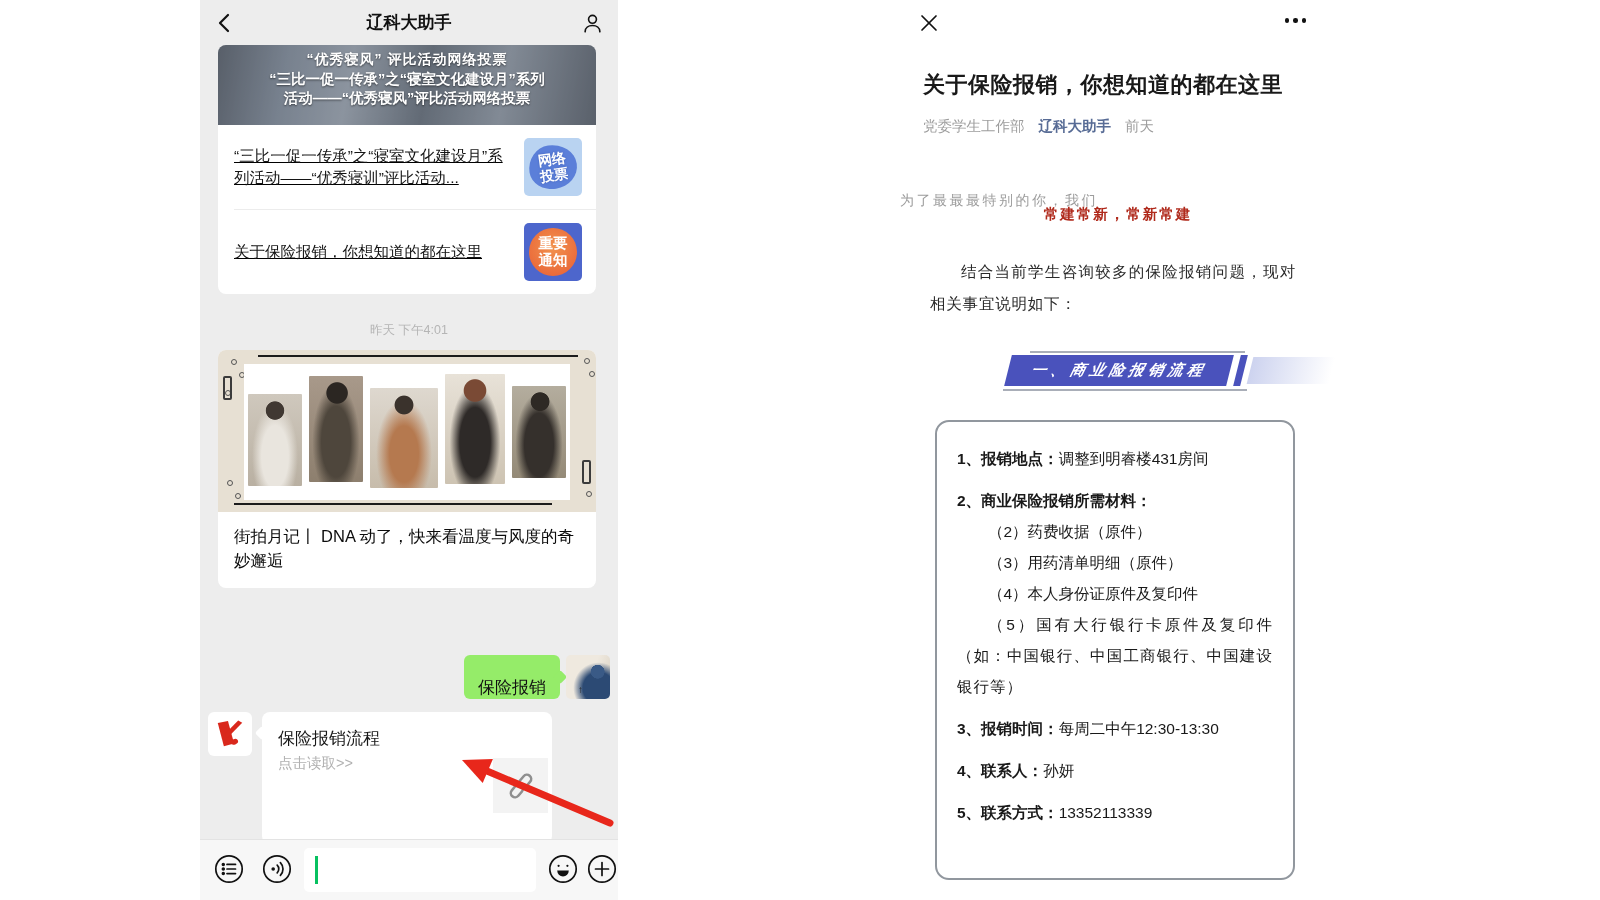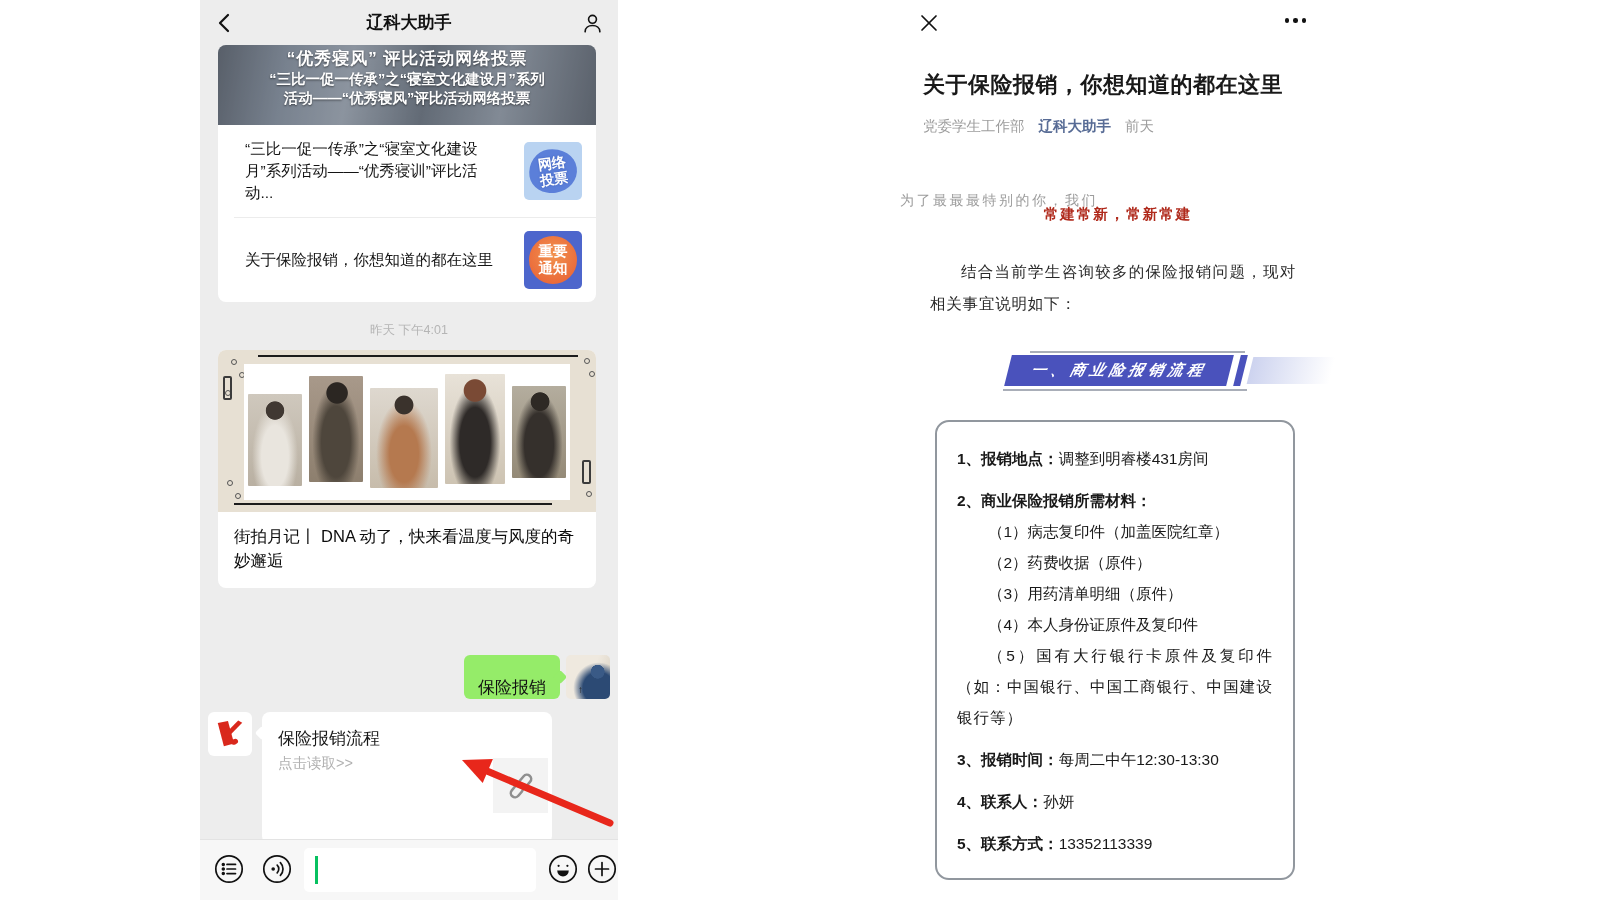--- a/index.html
+++ b/index.html
@@ -12,23 +12,23 @@
   .l-title { font-size:17px; font-weight:700; color:#111; }
   .hbtn { position:absolute; top:11px; width:24px; height:24px; display:flex; align-items:center; justify-content:center; }
   .hbtn.back { left:12px; } .hbtn.contact { right:14px; }
 
   .card1 { position:absolute; left:18px; top:45px; width:378px; background:#fff; border-radius:8px; overflow:hidden; }
   .hero { position:relative; height:80px;
     background:linear-gradient(100deg,#6d747d 0%,#9aa5b2 18%,#b7c0ca 35%,#7c858f 55%,#a9b2bc 75%,#6f767f 100%); }
   .hero:before { content:""; position:absolute; inset:0; background:rgba(40,46,58,.30); }
   .hero-text { position:absolute; inset:0; padding-top:3px; text-align:center; color:#fff; font-weight:700;
     text-shadow:0 1px 2px rgba(0,0,0,.55); }
-  .hero-l1 { font-size:17px; letter-spacing:1px; line-height:22px; }
+  .hero-l1 { font-size:14px; letter-spacing:1px; line-height:22px; }
   .hero-l2,.hero-l3 { font-size:14.5px; line-height:19px; }
-  .arow { display:flex; align-items:center; gap:20px; padding:13px 14px 13px 27px; }
+  .arow { display:flex; align-items:center; gap:20px; padding:13px 14px 13px 16px;text-decoration:underline; }
   .arow .atitle { flex:1; font-size:15.5px; line-height:22px; color:#141414; }
   .divider { height:1px; background:#ececec; margin-left:16px; }
   .thumb { width:58px; height:58px; border-radius:5px; flex:0 0 auto; position:relative; overflow:hidden; }
   .thumb.vote { background:#b9d3f1; }
   .thumb.vote .cloud { position:absolute; left:5px; top:7px; width:48px; height:44px; background:#5b7fd9; border-radius:46% 54% 50% 50%/55% 50% 50% 45%; transform:rotate(-8deg); }
   .thumb.vote .tt { position:absolute; inset:0; display:flex; flex-direction:column; align-items:center; justify-content:center; color:#fff; font-weight:700; font-size:14px; line-height:16px; transform:rotate(-8deg); text-shadow:0 0 2px rgba(40,70,160,.6); }
   .thumb.notice { background:#4d66cc; }
   .thumb.notice .disc { position:absolute; left:5px; top:5px; width:48px; height:48px; border-radius:50%; background:radial-gradient(circle at 50% 40%,#f2924e 0%,#ea6a3a 75%); }
   .thumb.notice .tt { position:absolute; inset:0; display:flex; flex-direction:column; align-items:center; justify-content:center; color:#fff; font-weight:700; font-size:14.5px; line-height:17px; }
 
@@ -287,21 +287,20 @@
     <div class="bw-line bw-lb"></div>
   </div>
 
   <div class="box">
     <div class="bl numd">
       <b>1、报销地点：</b><span>调整到明睿楼431房间</span>
     </div>
     <div class="bl numd">
       <b>2、商业保险报销所需材料：</b><span></span>
     </div>
-    <div class="bl sub">（1）病志复印件（加盖医院红章）</div>
     <div class="bl sub">（2）药费收据（原件）</div>
     <div class="bl sub">（3）用药清单明细（原件）</div>
     <div class="bl sub">（4）本人身份证原件及复印件</div>
     <div class="bl sub justify">（5）国有大行银行卡原件及复印件（如：中国银行、中国工商银行、中国建设银行等）</div>
     <div class="bl numd">
       <b>3、报销时间：</b><span>每周二中午12:30-13:30</span>
     </div>
     <div class="bl numd">
       <b>4、联系人：</b><span>孙妍</span>
     </div>

